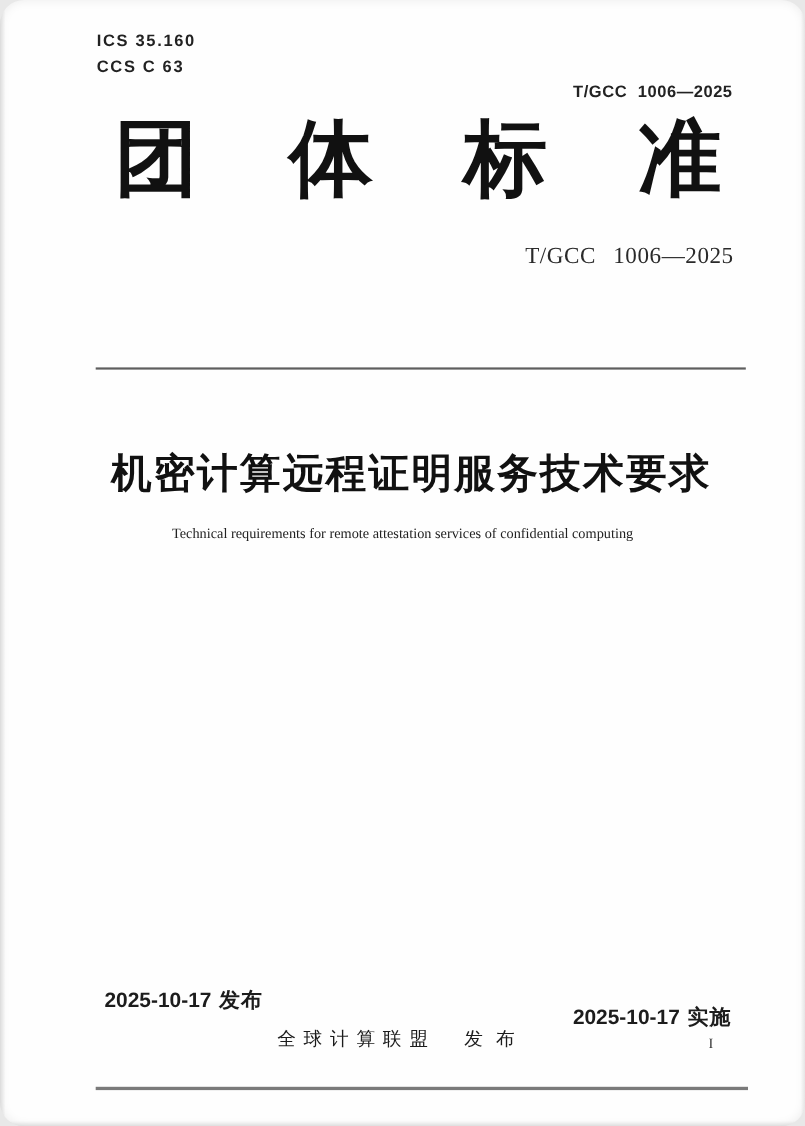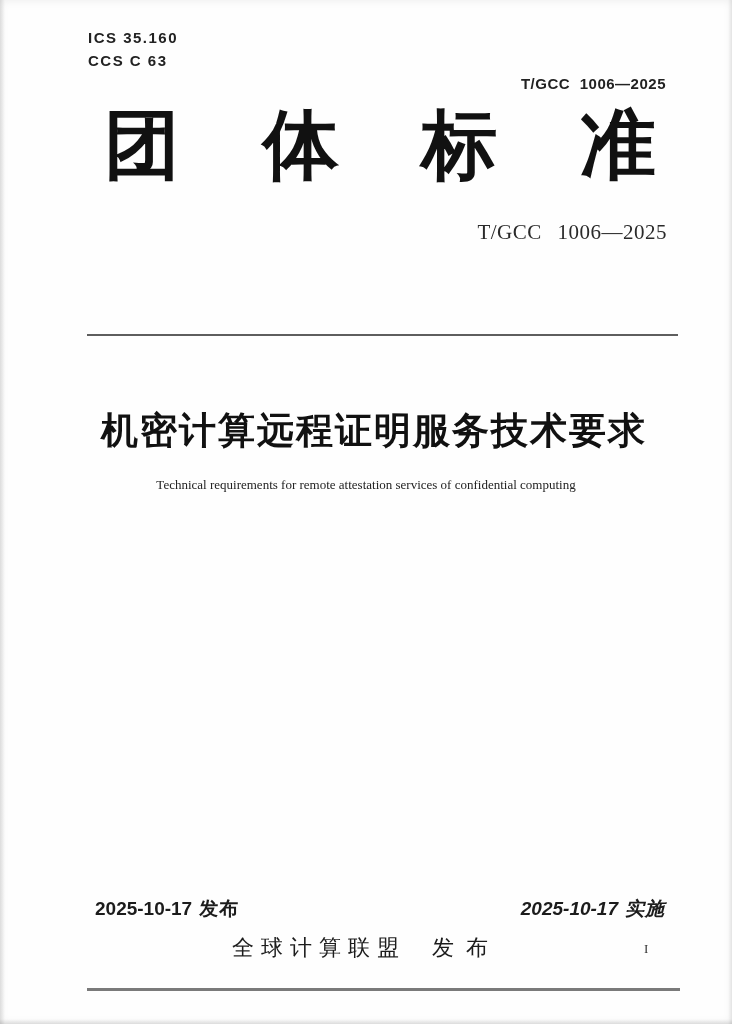--- a/index.html
+++ b/index.html
@@ -7,20 +7,21 @@
   .page {
     position: relative;
     width: 732px;
     height: 1024px;
     margin: 0 auto;
     background: #fefefe;
     color: #1a1a1a;
     font-family: "Liberation Sans", sans-serif;
     overflow: hidden;
     box-shadow: inset 0 0 10px rgba(0,0,0,0.08);
+    border-radius: 22px;
   }
   
   .edge-left {
     position: absolute; left: 0; top: 0; width: 5px; height: 100%;
     background: linear-gradient(to right, rgba(0,0,0,0.10), rgba(0,0,0,0));
   }
   .edge-bottom {
     position: absolute; left: 0; bottom: 0; width: 100%; height: 5px;
     background: linear-gradient(to top, rgba(0,0,0,0.10), rgba(0,0,0,0));
   }
@@ -63,26 +64,26 @@
     position: absolute; left: 0; top: 477px; width: 100%;
     text-align: center;
     font-family: "Liberation Serif", serif;
     font-size: 13px; color: #222;
   }
   .date-row {
     position: absolute; left: 0; top: 896px; width: 100%;
     font-size: 19px; font-weight: bold; color: #1c1c1c;
   }
   .date-issue { position: absolute; left: 95px; top: 0; }
-  .date-impl  { position: absolute; right: 67px; top: 0; font-style: italic; }
+  .date-impl  { position: absolute; right: 67px; top: 16px; }
   .date-row .label { margin-left: 7px; letter-spacing: 1px; }
   .publisher {
     position: absolute; left: 0; top: 933px; width: 100%;
     text-align: center;
-    font-size: 22px; color: #1c1c1c;
+    font-size: 17px; color: #1c1c1c;
   }
   .publisher .org { letter-spacing: 7px; }
   .publisher .action { letter-spacing: 12px; margin-left: 26px; }
   .page-number {
     position: absolute; left: 644px; top: 941px;
     font-family: "Liberation Serif", serif;
     font-size: 13px; color: #333;
   }
   .rule-bottom {
     position: absolute; left: 87px; top: 988px; width: 593px; height: 3px;

